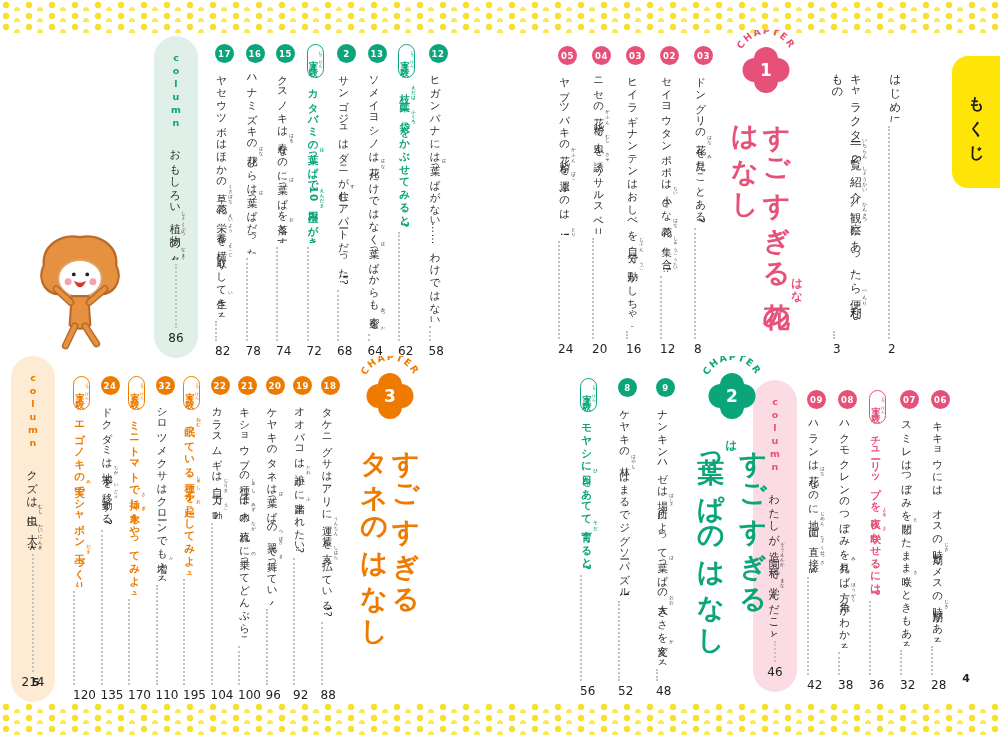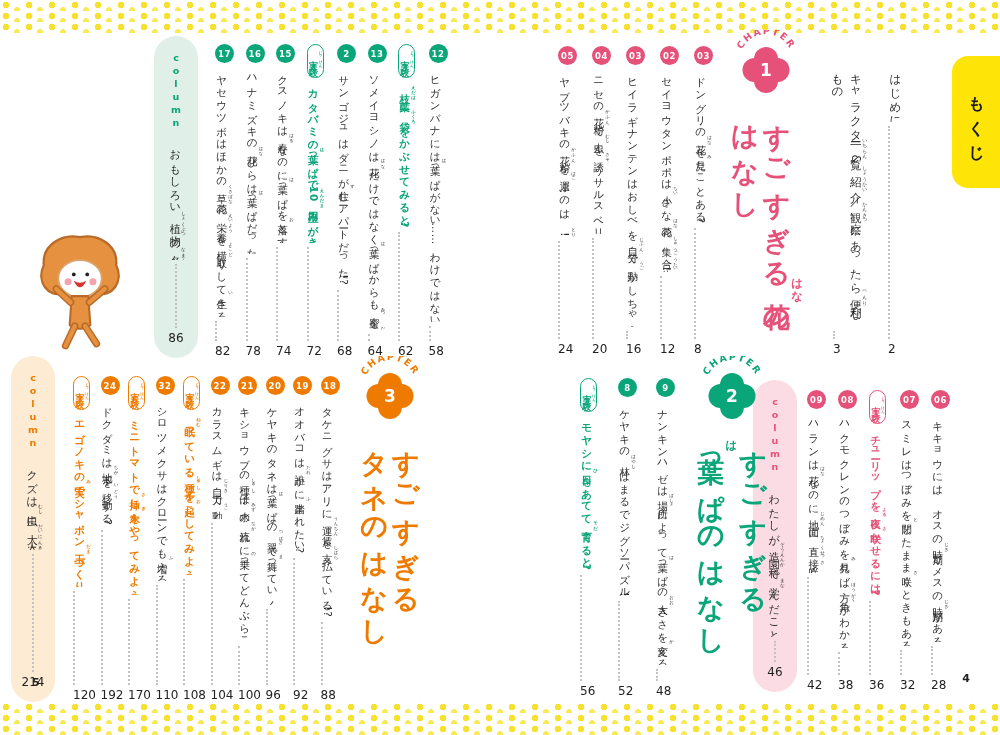--- a/index.html
+++ b/index.html
@@ -401,21 +401,21 @@
         <span class="entry-title">カラスムギは<ruby>自力<rt>じりき</rt></ruby>で<ruby>動<rt>うご</rt></ruby>く</span>
         <span class="leader"></span>
         <span class="page-num">104</span>
       </div>
 
       <div class="entry exp accent">
 
         <span class="badge-exp"><span class="exp-label"><ruby>実験<rt>じっけん</rt></ruby></span><span class="exp-num">5</span></span>
         <span class="entry-title"><ruby>眠<rt>ねむ</rt></ruby>っている<ruby>種子<rt>しゅし</rt></ruby>を<ruby>起<rt>お</rt></ruby>こしてみよう</span>
         <span class="leader"></span>
-        <span class="page-num">108</span>
+        <span class="page-num">195</span>
       </div>
 
       <div class="entry">
         <span class="badge-num">32</span>
 
         <span class="entry-title">シロツメクサはクローンでも<ruby>増<rt>ふ</rt></ruby>える</span>
         <span class="leader"></span>
         <span class="page-num">110</span>
       </div>
 
@@ -425,21 +425,21 @@
         <span class="entry-title">ミニトマトで<ruby>挿<rt>さ</rt></ruby>し<ruby>木<rt>ぎ</rt></ruby>をやってみよう</span>
         <span class="leader"></span>
         <span class="page-num">170</span>
       </div>
 
       <div class="entry">
         <span class="badge-num">24</span>
 
         <span class="entry-title">ドクダミは<ruby>地下<rt>ちか</rt></ruby>を<ruby>移動<rt>いどう</rt></ruby>する?</span>
         <span class="leader"></span>
-        <span class="page-num">192</span>
+        <span class="page-num">135</span>
       </div>
 
       <div class="entry exp accent">
 
         <span class="badge-exp"><span class="exp-label"><ruby>実験<rt>じっけん</rt></ruby></span><span class="exp-num">7</span></span>
         <span class="entry-title">エゴノキの<ruby>実<rt>み</rt></ruby>でシャボン<ruby>玉<rt>だま</rt></ruby>づくり</span>
         <span class="leader"></span>
         <span class="page-num">120</span>
       </div>
     <div class="col-box">

